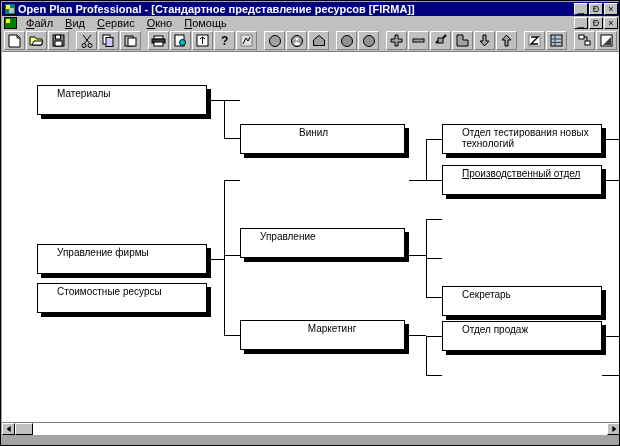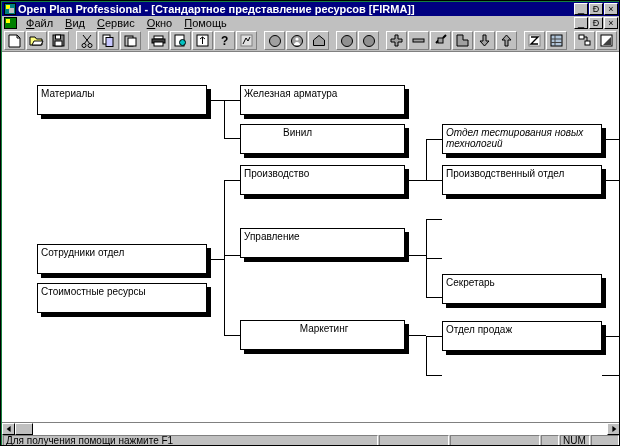--- a/index.html
+++ b/index.html
@@ -12,21 +12,21 @@
     height: 446px;
     overflow: hidden;
     font-family: "Liberation Sans", sans-serif;
     font-size: 11px;
     -webkit-font-smoothing: none;
   }
   .app {
     position: relative;
     width: 620px;
     height: 446px;
-    background: #15803d;
+    background: #a3a3a3;
     box-sizing: border-box;
     border: 1px solid #000;
     overflow: hidden;
   }
 
   
   .titlebar {
     position: absolute;
     left: 1px; top: 1px;
     width: 618px; height: 14px;
@@ -191,21 +191,21 @@
     background: #ffffff;
     border: 1px solid #000000;
     box-sizing: border-box;
     box-shadow: 4px 4px 0 0 #000000;
     font-size: 10px;
     color: #000000;
     line-height: 11px;
     padding: 2px 0 0 3px;
     overflow: hidden;
   }
-  .node .lbl { display:block; white-space: pre-line; }
+  .node .lbl { display:block; white-space: pre-line; margin-left: 16px; }
   .link {
     position: absolute;
     background: #000000;
   }
   .link.h { height: 1px; }
   .link.v { width: 1px; }
 
   
   .hscroll {
     position: absolute;
@@ -528,50 +528,44 @@
 
       <div class="link h" style="left:600px; top:87px;  width:18px;"></div>
       <div class="link h" style="left:600px; top:128px; width:18px;"></div>
       <div class="link h" style="left:600px; top:284px; width:18px;"></div>
       <div class="link h" style="left:600px; top:323px; width:18px;"></div>
 
       <div class="node" style="left:35px;  top:33px;  width:170px; height:30px;">
           <span class="lbl">Материалы</span>
         </div>
       <div class="node" style="left:35px;  top:192px; width:170px; height:30px;">
-          <span class="lbl">Сотрудники отдел</span>
+          <span class="lbl">Управление фирмы</span>
         </div>
       <div class="node" style="left:35px;  top:231px; width:170px; height:30px;">
           <span class="lbl">Стоимостные ресурсы</span>
         </div>
 
-      <div class="node" style="left:238px; top:33px;  width:165px; height:30px;">
-          <span class="lbl">Железная арматура</span>
-        </div>
       <div class="node" style="left:238px; top:72px;  width:165px; height:30px;padding-left:42px;">
           <span class="lbl">Винил</span>
         </div>
-      <div class="node" style="left:238px; top:113px; width:165px; height:30px;">
-          <span class="lbl">Производство</span>
-        </div>
       <div class="node" style="left:238px; top:176px; width:165px; height:30px;">
           <span class="lbl">Управление</span>
         </div>
       <div class="node" style="left:238px; top:268px; width:165px; height:30px;text-align:center;">
           <span class="lbl">Маркетинг</span>
         </div>
 
-      <div class="node" style="left:440px; top:72px;  width:160px; height:30px;font-style:italic;">
+      <div class="node" style="left:440px; top:72px;  width:160px; height:30px;">
           <span class="lbl">Отдел тестирования новых
 технологий</span>
         </div>
-      <div class="node" style="left:440px; top:113px; width:160px; height:30px;">
+      <div class="node" style="left:440px; top:113px; width:160px; height:30px;text-decoration:underline;">
           <span class="lbl">Производственный отдел</span>
         </div>
-      <div class="node" style="left:440px; top:222px; width:160px; height:30px;">
+      <div class="node" style="left:440px; top:234px; width:160px; height:30px;">
           <span class="lbl">Секретарь</span>
         </div>
       <div class="node" style="left:440px; top:269px; width:160px; height:30px;">
           <span class="lbl">Отдел продаж</span>
         </div>
 
     </div>
   </div>
 
   <div class="hscroll">
@@ -579,22 +573,14 @@
         <span class="tri"></span>
       </div>
     <div class="sb-track">
       <div class="sb-thumb"></div>
     </div>
     <div class="sb-arrow right">
         <span class="tri"></span>
       </div>
   </div>
 
-  <div class="statusbar">
-    <div class="st-pane st-main">Для получения помощи нажмите F1</div>
-    <div class="st-pane st-p1"></div>
-    <div class="st-pane st-p2"></div>
-    <div class="st-pane st-p3"></div>
-    <div class="st-pane st-num">NUM</div>
-    <div class="st-pane st-p4"></div>
-  </div>
 
 </div>
 
 </body></html>

